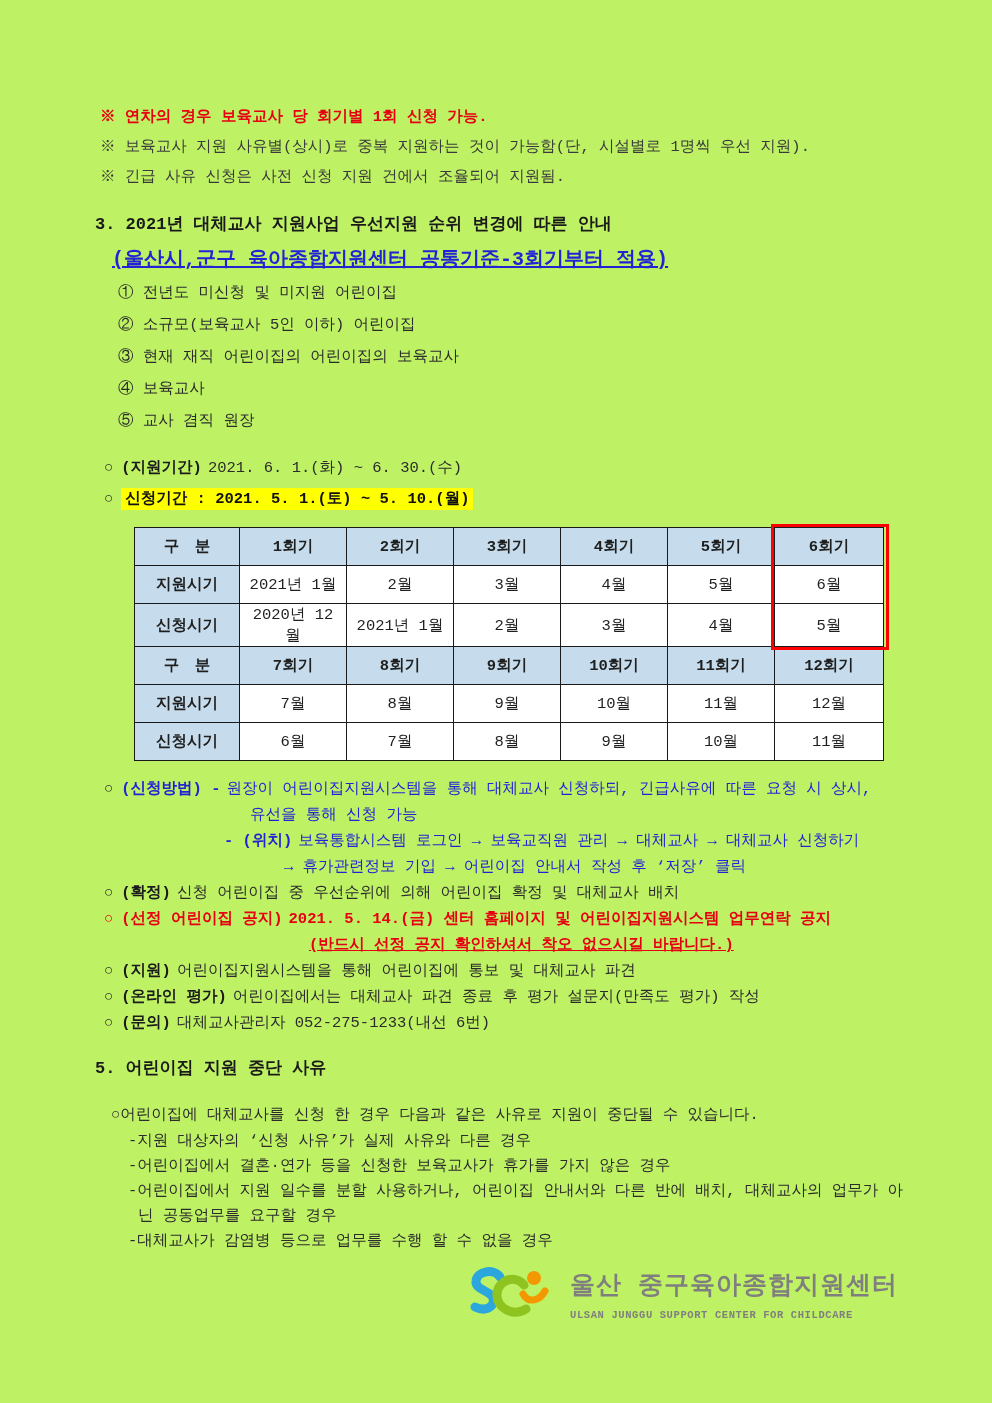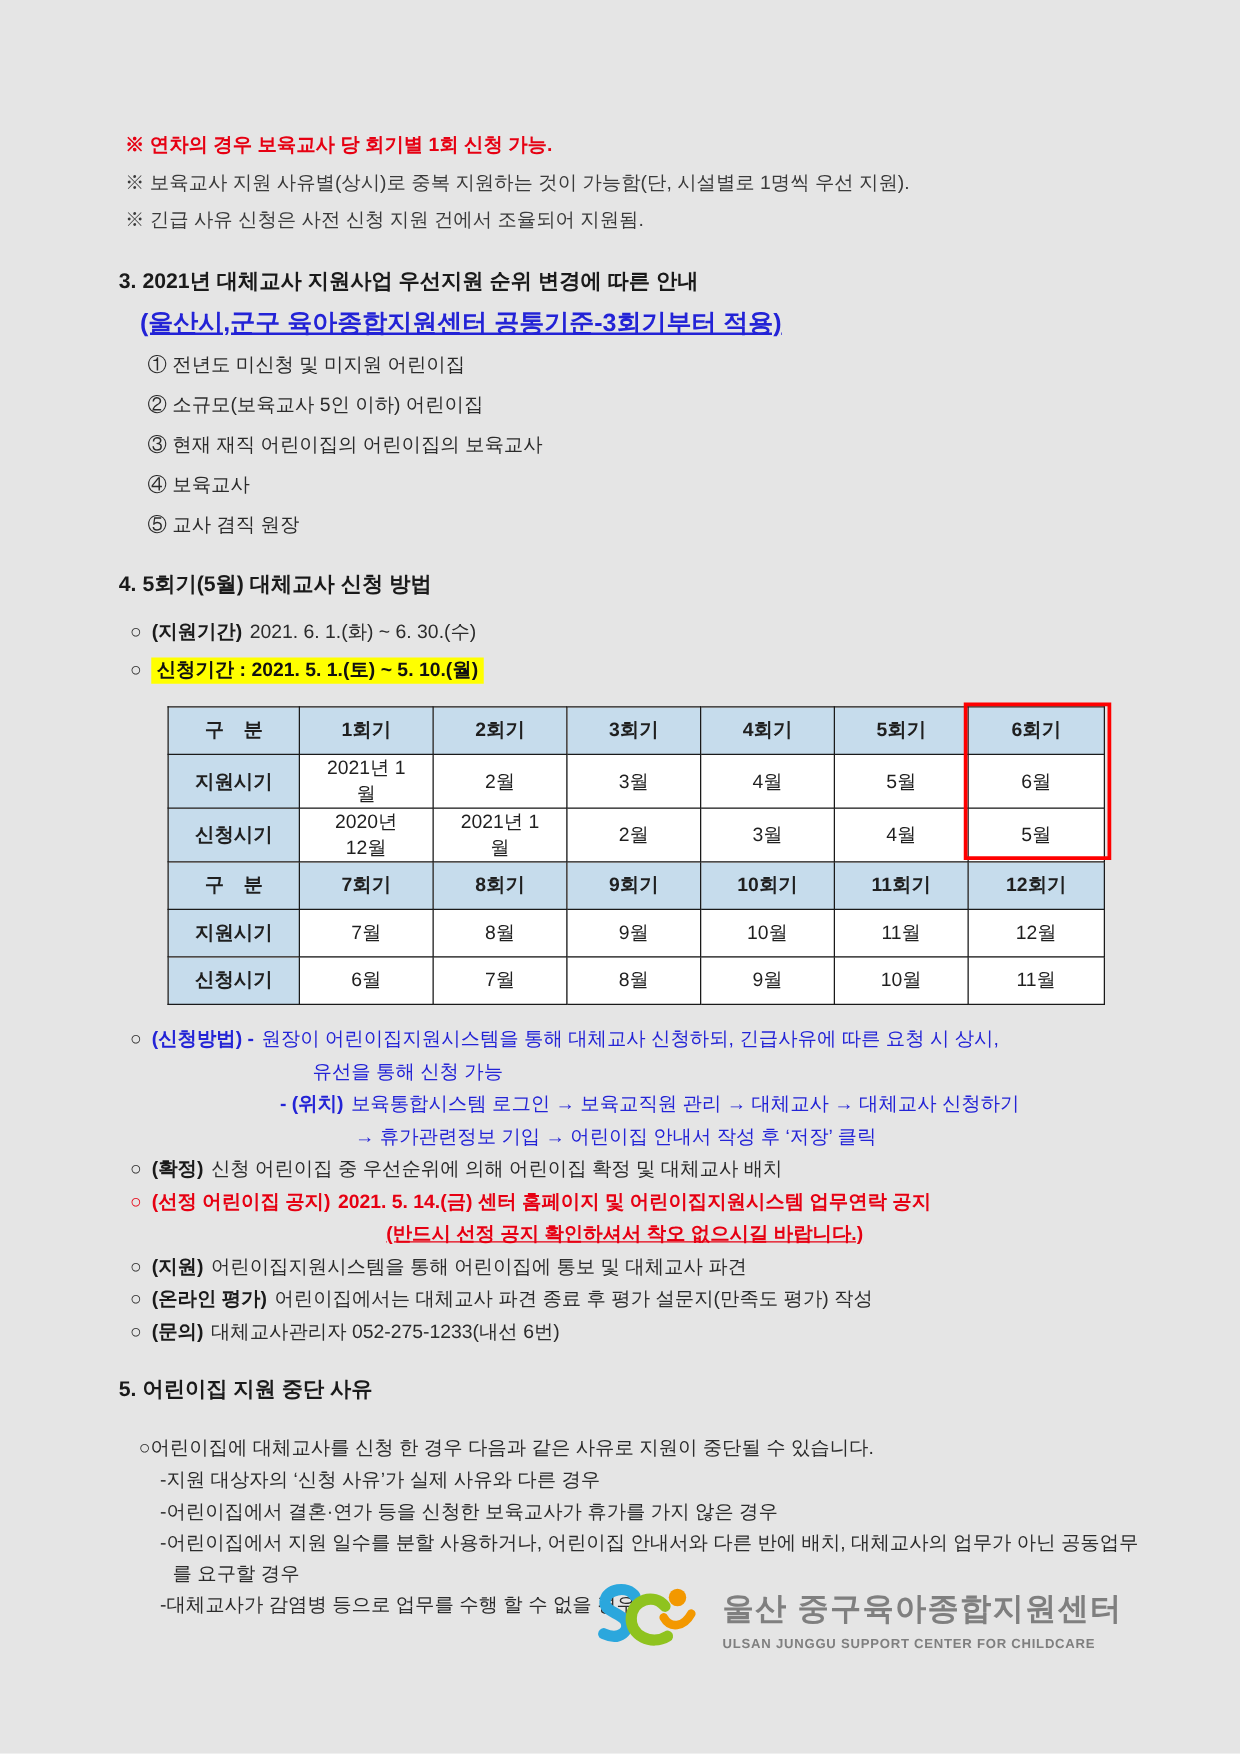--- a/index.html
+++ b/index.html
@@ -1,18 +1,18 @@
 <!DOCTYPE html>
 <html><head>
 <meta charset="utf-8">
 <style>
   html,body{margin:0;padding:0;background:#fff;}
   .page{
-    position:relative;width:992px;height:1403px;background:#e5e5e5;
-    font-family:Liberation Sans, sans-serif;color:#222;
+    position:relative;width:992px;height:1403px;background:#bef264;
+    font-family:Liberation Mono, monospace;color:#222;
     overflow:hidden;
   }
   .bold{font-weight:bold;}
   .red{color:#e60012;}
   .blue{color:#2323d6;}
   .underline{text-decoration:underline;}
 
   
   .notices{margin:106px 0 0 100px;}
   .notice{font-size:15.5px;line-height:22px;margin-bottom:8px;color:#3a3a3a;}
@@ -32,21 +32,21 @@
   .b2{margin-top:10px;}
   .blabel{font-weight:bold;margin-right:6px;color:#1a1a1a;}
   .circ{margin-right:8px;}
   .hl{background:#ffff00;font-weight:bold;color:#111;padding:2px 4px;}
 
   
   .table-wrap{position:relative;margin:18px 0 0 39px;width:749px;}
   table.sched{border-collapse:collapse;table-layout:fixed;width:749px;}
   table.sched td{
     border:1px solid #1a1a1a;height:37px;text-align:center;vertical-align:middle;
-    font-size:15.5px;color:#1f1f1f;background:#fff;padding:0 20px;overflow:hidden;
+    font-size:15.5px;color:#1f1f1f;background:#fff;padding:0 6px;overflow:hidden;
   }
   table.sched td.hd{background:#c6dcec;font-weight:bold;}
   table.sched td.lbl{background:#c6dcec;font-weight:bold;}
   .redbox{
     position:absolute;top:-3px;left:637px;width:112px;height:120px;
     border:3px solid #ff0000;pointer-events:none;background:transparent;
   }
 
   
   .bullets{margin:15px 0 0 9px;font-size:15.5px;line-height:26px;color:#2b2b2b;}
@@ -89,21 +89,20 @@
     <div class="s3-items" id="sec3-items">
         <div class="s3-item">① 전년도 미신청 및 미지원 어린이집</div>
         <div class="s3-item">② 소규모(보육교사 5인 이하) 어린이집</div>
         <div class="s3-item">③ 현재 재직 어린이집의 어린이집의 보육교사</div>
         <div class="s3-item">④ 보육교사</div>
         <div class="s3-item">⑤ 교사 겸직 원장</div>
       </div>
   </div>
 
   <div class="sec4">
-    <div class="sec-title">4. 5회기(5월) 대체교사 신청 방법</div>
 
     <div class="bullet b1">
       <span class="circ">○</span><span class="blabel">(지원기간)</span><span>2021. 6. 1.(화) ~ 6. 30.(수)</span>
     </div>
 
     <div class="bullet b2">
       <span class="circ">○</span><span class="hl">신청기간 : 2021. 5. 1.(토) ~ 5. 10.(월)</span>
     </div>
 
     <div class="table-wrap">

